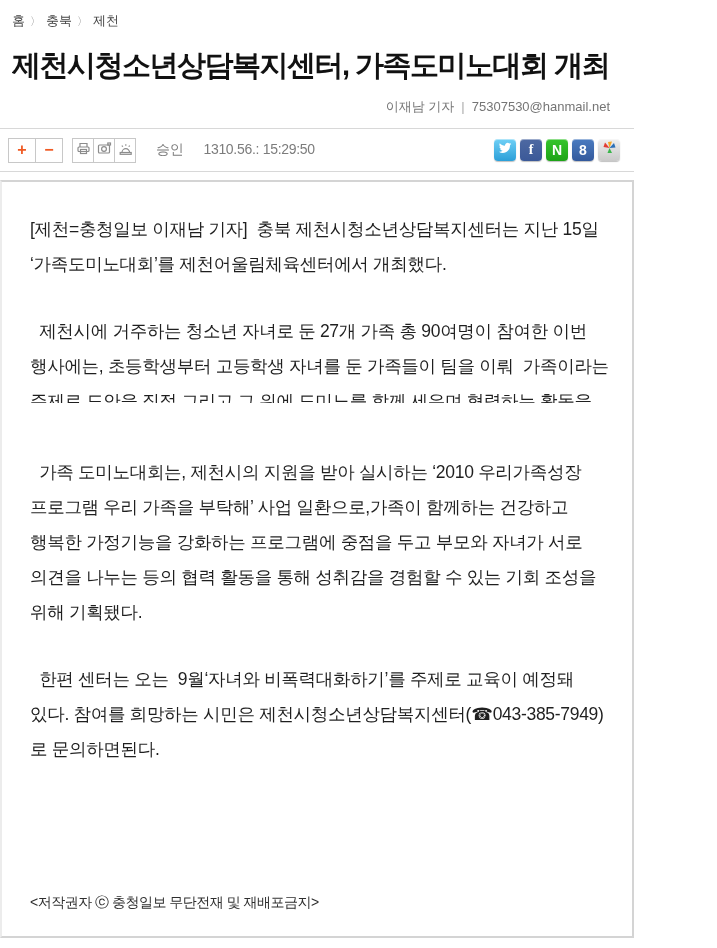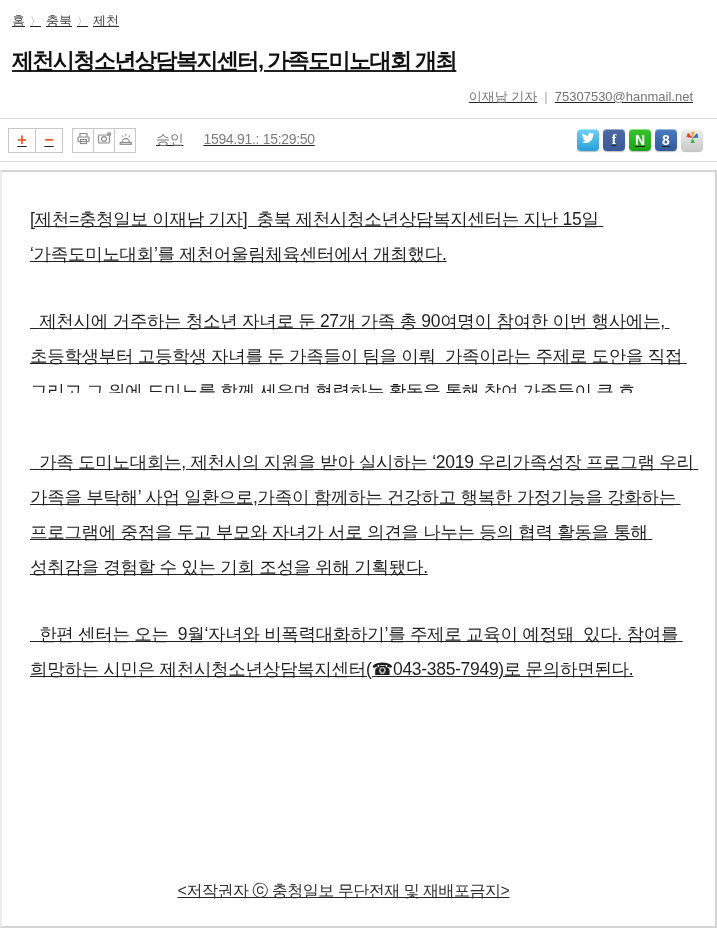--- a/index.html
+++ b/index.html
@@ -2,30 +2,30 @@
 <html><head>
 <meta charset="utf-8">
 <style>
   * { box-sizing: border-box; margin: 0; padding: 0; }
   html, body { background: #ffffff; }
   body {
     width: 717px; height: 948px; overflow: hidden;
     font-family: "Liberation Sans", "DejaVu Sans", sans-serif;
     color: #222;
   }
-  .page { width: 717px; padding-top: 10px; text-decoration: underline; }
+  .page { width: 634px; padding-top: 10px; }
 
   
   .breadcrumb { padding: 2px 0 0 12px; font-size: 13px; color: #444; }
   .breadcrumb .crumb { cursor: pointer; }
   .breadcrumb .sep { color: #999; margin: 0 5px; font-size: 11px; }
 
   
   h1.headline {
-    margin: 16px 12px 0 12px; font-size: 22px; font-weight: bold;
+    margin: 16px 12px 0 12px; font-size: 29px; font-weight: bold;
     letter-spacing: -1.5px; color: #111; white-space: nowrap; overflow: hidden;
   }
   .byline { text-align: right; padding: 12px 24px 12px 0; font-size: 13px; color: #757575; }
   .byline .divider { color: #aaa; margin: 0 7px; }
 
   
   .toolbar {
     border-top: 1px solid #d8d8d8; border-bottom: 1px solid #d8d8d8;
     height: 44px; display: flex; align-items: center; padding: 0 14px 0 8px;
     background: #fff;
@@ -66,22 +66,22 @@
     margin-top: 8px; border: 2px solid #d4d4d4; border-left-color: #ececec;
     min-height: 758px; display: flex; flex-direction: column;
     padding: 30px 14px 16px 28px;
   }
   .article-box p {
     font-size: 17.5px; line-height: 35px; letter-spacing: -0.3px; color: #1f1f1f;
     margin-bottom: 32px; white-space: pre-wrap; word-break: keep-all;
   }
   .article-box p.clipped { max-height: 89px; overflow: hidden; margin-bottom: 52px; }
   .copyright {
-    margin-top: auto; text-align: center; padding: 0 44px 8px 0;
-    font-size: 16px; color: #2e2e2e; letter-spacing: -0.5px;
+    margin-top: auto; text-align: left; padding: 0 44px 8px 0;
+    font-size: 14px; color: #2e2e2e; letter-spacing: -0.5px;
   }
 </style>
 </head>
 <body>
 
 <div class="page">
 
   <div class="breadcrumb">
     <span class="crumb">홈</span><span class="sep">〉</span><span class="crumb">충북</span><span class="sep">〉</span><span class="crumb">제천</span>
   </div>
@@ -120,21 +120,21 @@
         <span>
           <svg width="15" height="15" viewBox="0 0 15 15">
               <path d="M4 11.5a3.8 3.8 0 0 1 7.6 0"></path>
               <rect x="2.2" y="11.5" width="11" height="1.8"></rect>
               <path d="M7.8 3.2v1.6M3.8 4.6l1.1 1.1M11.8 4.6l-1.1 1.1"></path>
             </svg>
         </span>
       </div>
     </div>
     <div class="approved">
-      <span class="label">승인</span><span>1594.91.: 15:29:50</span>
+      <span class="label">승인</span><span>1310.56.: 15:29:50</span>
     </div>
     <div class="social">
       <div class="sns sns-twitter">
         <span>
           <svg width="14" height="14" viewBox="0 0 20 20" fill="#fff">
               <path d="M19 4.3c-.7.3-1.4.5-2.1.6.8-.5 1.3-1.2 1.6-2.1-.7.4-1.5.7-2.3.9A3.6 3.6 0 0 0 10 6.1c0 .3 0 .6.1.8C7 6.8 4.3 5.4 2.5 3.2c-.3.6-.5 1.2-.5 1.9 0 1.3.6 2.4 1.6 3-.6 0-1.1-.2-1.6-.4v.1c0 1.7 1.2 3.2 2.9 3.5-.3.1-.6.1-1 .1l-.7-.1c.5 1.4 1.8 2.5 3.4 2.5a7.3 7.3 0 0 1-5.4 1.5A10.3 10.3 0 0 0 6.8 17c6.7 0 10.3-5.5 10.3-10.3v-.5c.7-.5 1.3-1.2 1.9-1.9z"></path>
             </svg>
         </span>
       </div>
       <div class="sns sns-facebook">
@@ -155,18 +155,18 @@
               <path d="M7.5 8l-2 5h4.5z" fill="#39b54a"></path>
             </svg>
         </span>
       </div>
     </div>
   </div>
 
   <div class="article-box">
     <p>[제천=충청일보 이재남 기자]  충북 제천시청소년상담복지센터는 지난 15일 ‘가족도미노대회’를 제천어울림체육센터에서 개최했다.</p>
     <p class="clipped">  제천시에 거주하는 청소년 자녀로 둔 27개 가족 총 90여명이 참여한 이번 행사에는, 초등학생부터 고등학생 자녀를 둔 가족들이 팀을 이뤄  가족이라는 주제로 도안을 직접 그리고 그 위에 도미노를 함께 세우며 협력하는 활동을 통해 참여 가족들이 큰 호</p>
-    <p>  가족 도미노대회는, 제천시의 지원을 받아 실시하는 ‘2019 우리가족성장 프로그램 우리 가족을 부탁해’ 사업 일환으로,가족이 함께하는 건강하고 행복한 가정기능을 강화하는 프로그램에 중점을 두고 부모와 자녀가 서로 의견을 나누는 등의 협력 활동을 통해 성취감을 경험할 수 있는 기회 조성을 위해 기획됐다.</p>
+    <p>  가족 도미노대회는, 제천시의 지원을 받아 실시하는 ‘2010 우리가족성장 프로그램 우리 가족을 부탁해’ 사업 일환으로,가족이 함께하는 건강하고 행복한 가정기능을 강화하는 프로그램에 중점을 두고 부모와 자녀가 서로 의견을 나누는 등의 협력 활동을 통해 성취감을 경험할 수 있는 기회 조성을 위해 기획됐다.</p>
     <p>  한편 센터는 오는  9월‘자녀와 비폭력대화하기’를 주제로 교육이 예정돼  있다. 참여를 희망하는 시민은 제천시청소년상담복지센터(☎043-385-7949)로 문의하면된다.</p>
     <div class="copyright">&lt;저작권자 ⓒ 충청일보 무단전재 및 재배포금지&gt;</div>
   </div>
 
 </div>
 
 </body></html>

